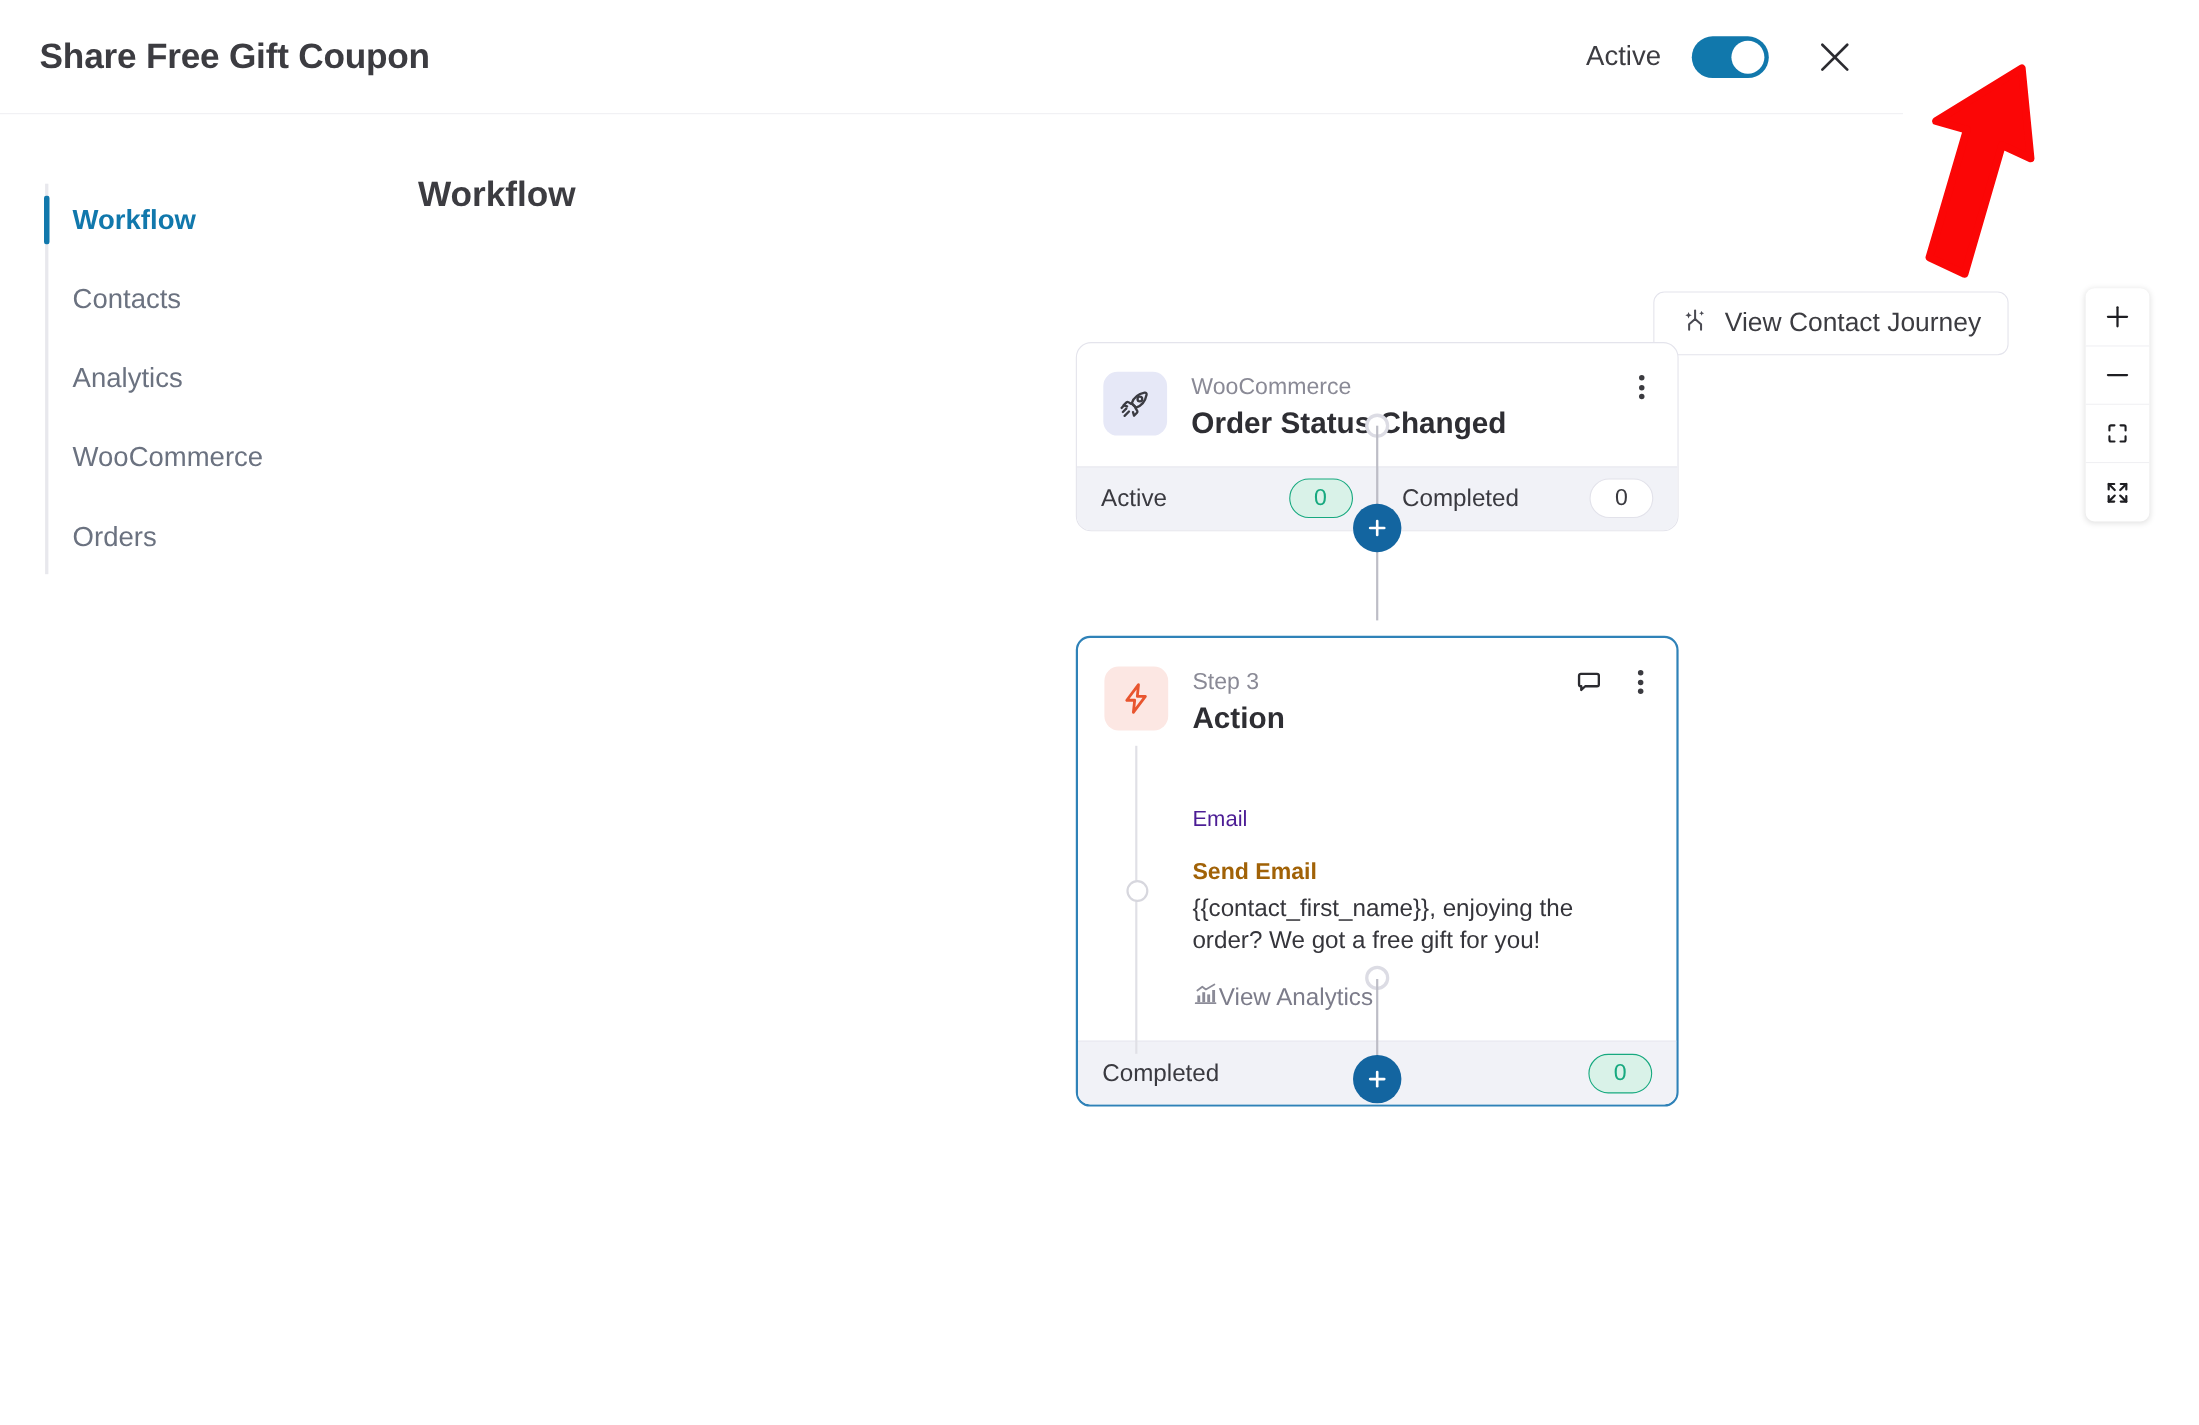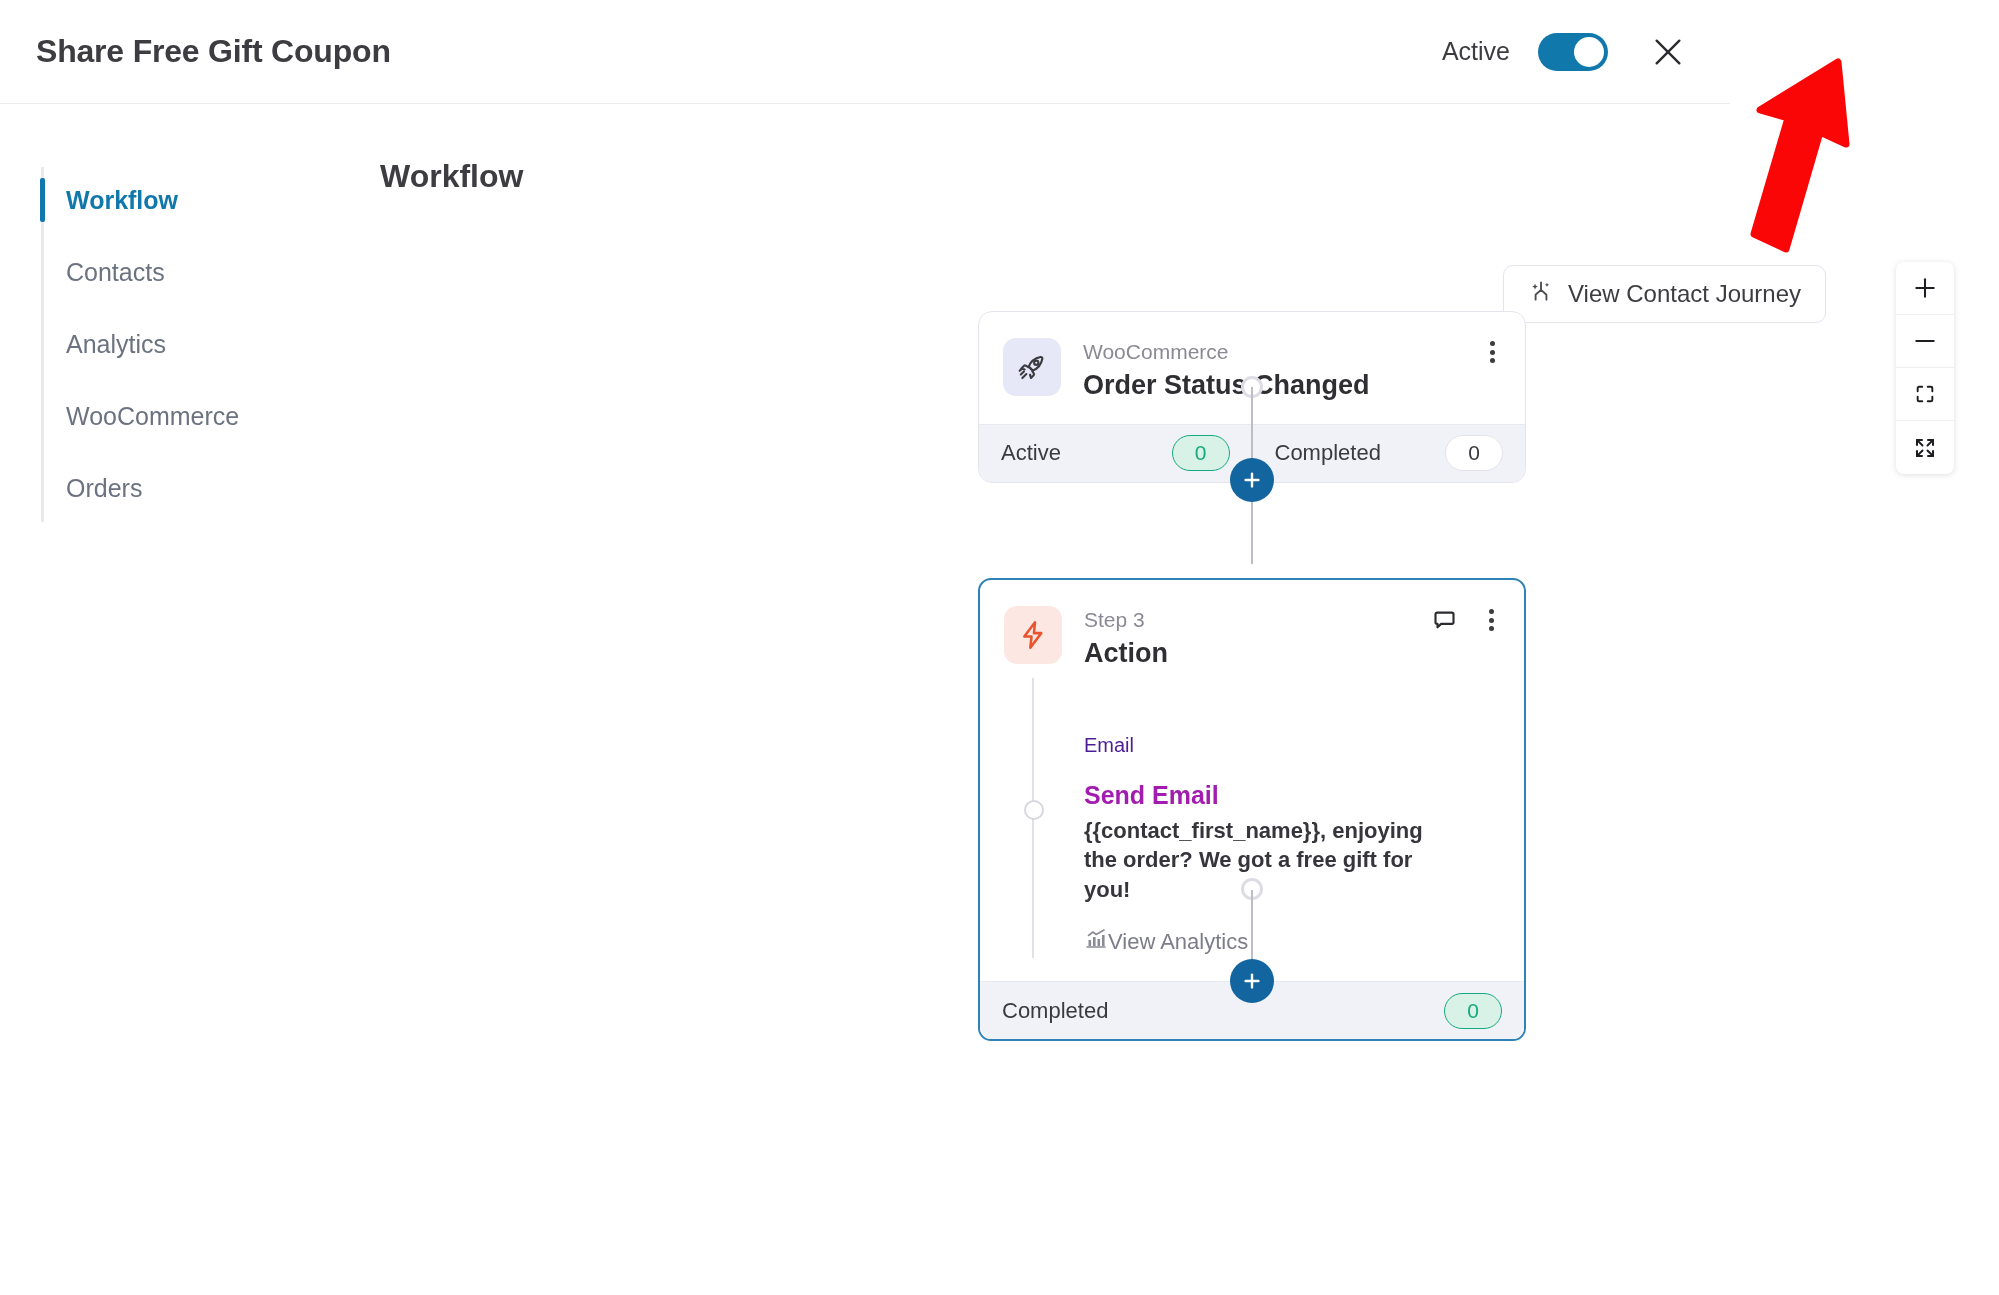--- a/index.html
+++ b/index.html
@@ -226,28 +226,28 @@
     background: #ffffff;
     border: 2px solid #d7d7de;
   }
   .body-inner { padding-left: 80px; padding-top: 42px; }
   .body-sub {
     font-size: 20px;
     color: #4c1d95;
     margin-bottom: 24px;
   }
   .body-title {
-    font-size: 25px;
+    font-size: 21px;
     font-weight: 700;
-    color: #a21caf;
+    color: #a16207;
     margin-bottom: 6px;
   }
   .body-desc {
     font-size: 22px;
-    font-weight: 700;
+    font-weight: 400;
     color: #35353b;
     line-height: 1.36;
     max-width: 370px;
   }
   .analytics-link {
     margin-top: 22px;
     display: flex;
     align-items: center;
     font-size: 22px;
     color: #7c7c8a;

